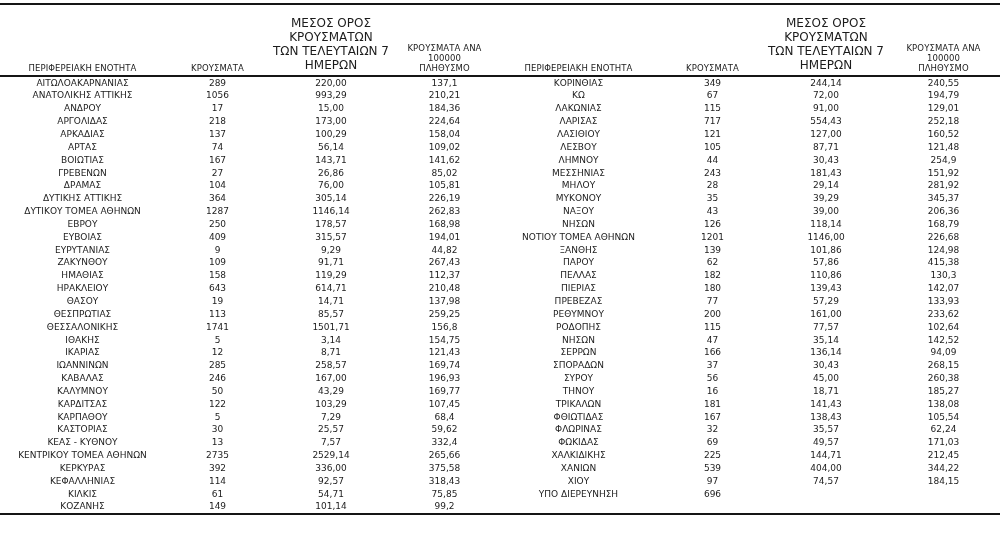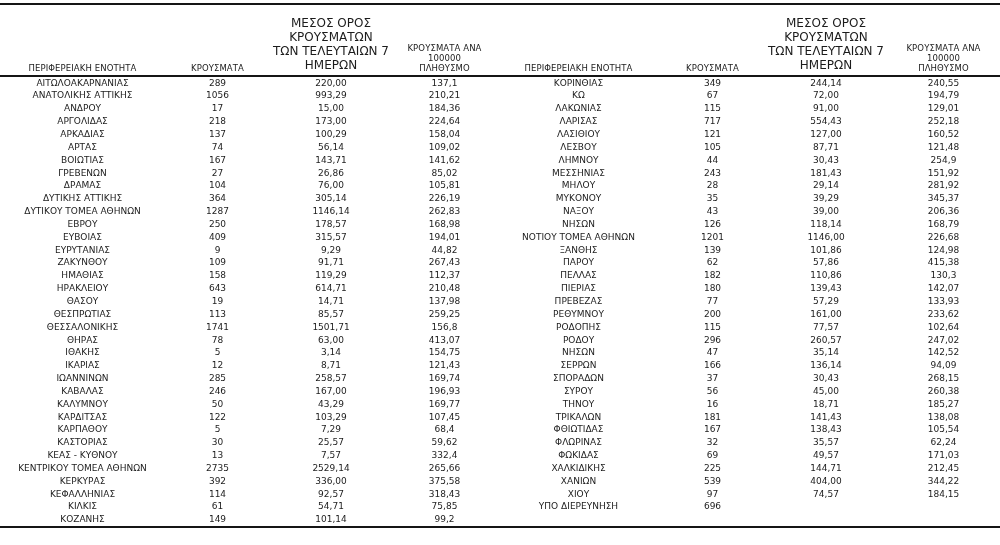--- a/index.html
+++ b/index.html
@@ -297,30 +297,20 @@
           <td>ΘΕΣΣΑΛΟΝΙΚΗΣ</td>
           <td>1741</td>
           <td>1501,71</td>
           <td>156,8</td>
           <td>ΡΟΔΟΠΗΣ</td>
           <td>115</td>
           <td>77,57</td>
           <td>102,64</td>
         </tr>
         <tr>
-          <td>ΘΗΡΑΣ</td>
-          <td>78</td>
-          <td>63,00</td>
-          <td>413,07</td>
-          <td>ΡΟΔΟΥ</td>
-          <td>296</td>
-          <td>260,57</td>
-          <td>247,02</td>
-        </tr>
-        <tr>
           <td>ΙΘΑΚΗΣ</td>
           <td>5</td>
           <td>3,14</td>
           <td>154,75</td>
           <td>ΝΗΣΩΝ</td>
           <td>47</td>
           <td>35,14</td>
           <td>142,52</td>
         </tr>
         <tr>

